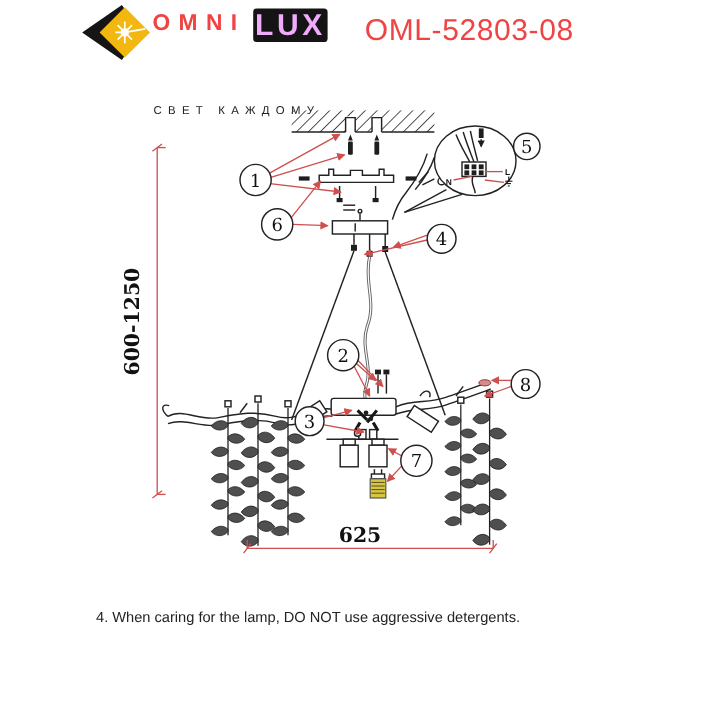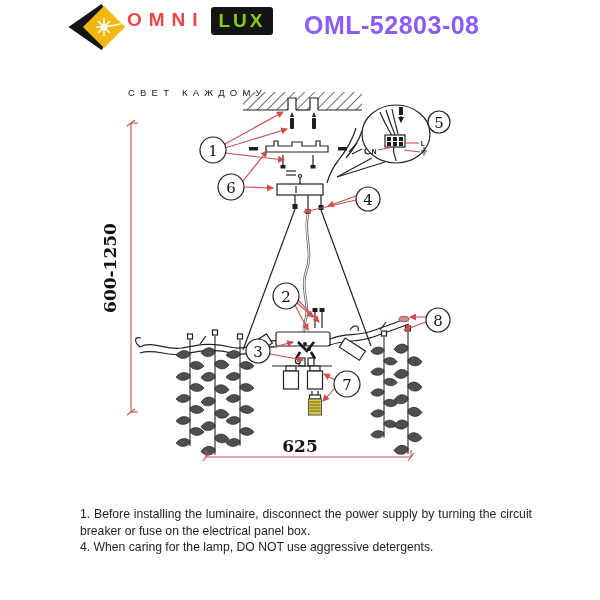--- a/index.html
+++ b/index.html
@@ -10,28 +10,28 @@
   
   .logo-icon{position:absolute;left:63px;top:4px;}
   .brand-word{
     position:absolute;left:127px;top:9px;font-size:19px;letter-spacing:7px;
     color:#ef4444;font-weight:700;
   }
   .lux-badge{
     position:absolute;left:211px;top:7px;width:62px;height:28px;background:#141414;
     border-radius:3px;display:flex;align-items:center;justify-content:center;
   }
-  .lux-badge span{color:#84cc16;font-weight:bold;font-size:19px;letter-spacing:3px;}
+  .lux-badge span{color:#f0abfc;font-weight:bold;font-size:25px;letter-spacing:3px;}
   .tagline{
     position:absolute;left:128px;top:39px;font-size:9.5px;letter-spacing:5.2px;
     color:#222;font-weight:500;white-space:nowrap;margin-top:48px;
   }
   .model{
-    position:absolute;left:304px;top:11px;font-size:25px;font-weight:bold;
-    color:#8b5cf6;letter-spacing:0.5px;
+    position:absolute;left:304px;top:11px;font-size:25px;font-weight:normal;
+    color:#ef4444;letter-spacing:0.5px;
   }
   
   .diagram{position:absolute;left:0;top:0;}
   .ln{stroke:#222;fill:none;stroke-width:1.2;}
   .wf{fill:#fff;stroke:#222;stroke-width:1.2;}
   .bf{fill:#1e1e1e;stroke:none;}
   .rl{stroke:#cf4f4f;fill:none;stroke-width:1.1;}
   .ct{font:15px "DejaVu Serif", serif;fill:#111;text-anchor:middle;}
   .dim{font:bold 17px "DejaVu Serif", serif;fill:#111;text-anchor:middle;}
   .tiny{font:bold 7px "Liberation Sans", sans-serif;fill:#111;}
@@ -327,15 +327,14 @@
     <line x1="206" y1="457" x2="411" y2="457" class="rl" stroke-width="1.2"></line>
     <line x1="203" y1="461" x2="209" y2="453" class="rl"></line>
     <line x1="408" y1="461" x2="414" y2="453" class="rl"></line>
     <line x1="206" y1="457" x2="206" y2="450" class="rl"></line>
     <line x1="411" y1="457" x2="411" y2="450" class="rl"></line>
     <text x="300" y="452" class="dim">625</text>
   </g>
 </svg>
 
 <div class="instructions">
-  <p>1. Before installing the luminaire, disconnect the power supply by turning the circuit breaker or fuse on the electrical panel box.</p>
   <p>4. When caring for the lamp, DO NOT use aggressive detergents.</p>
 </div>
 
 </body></html>

